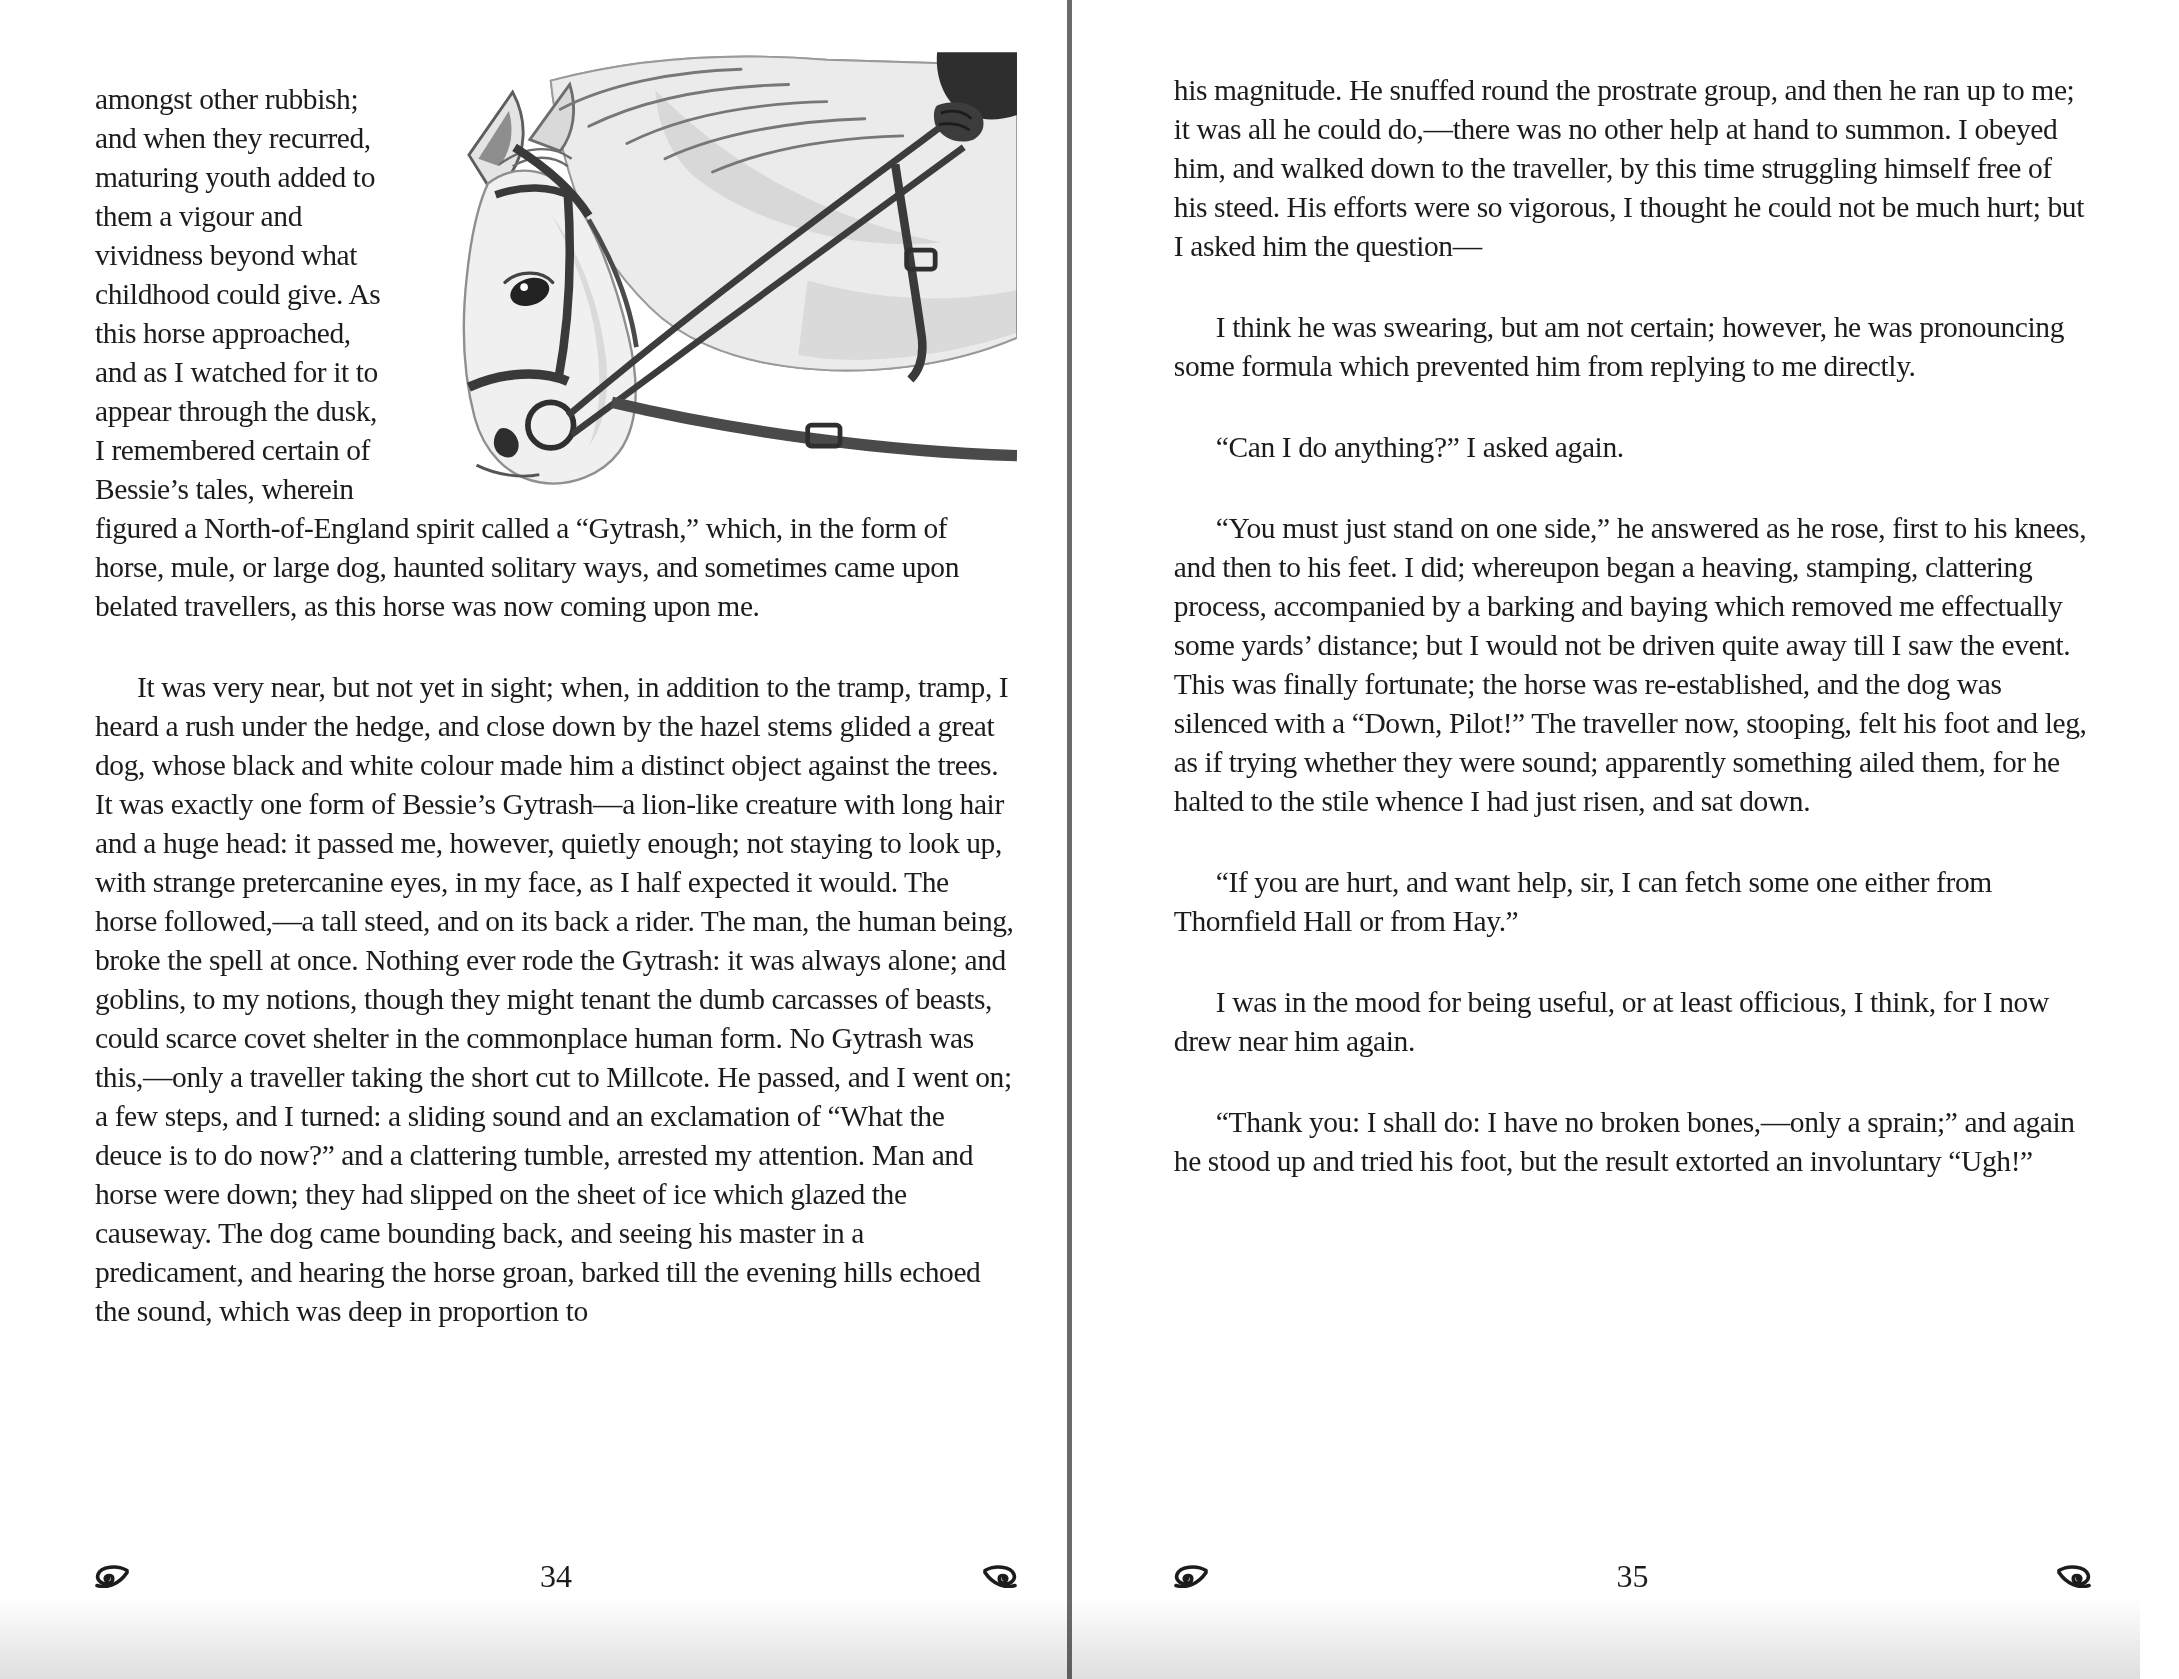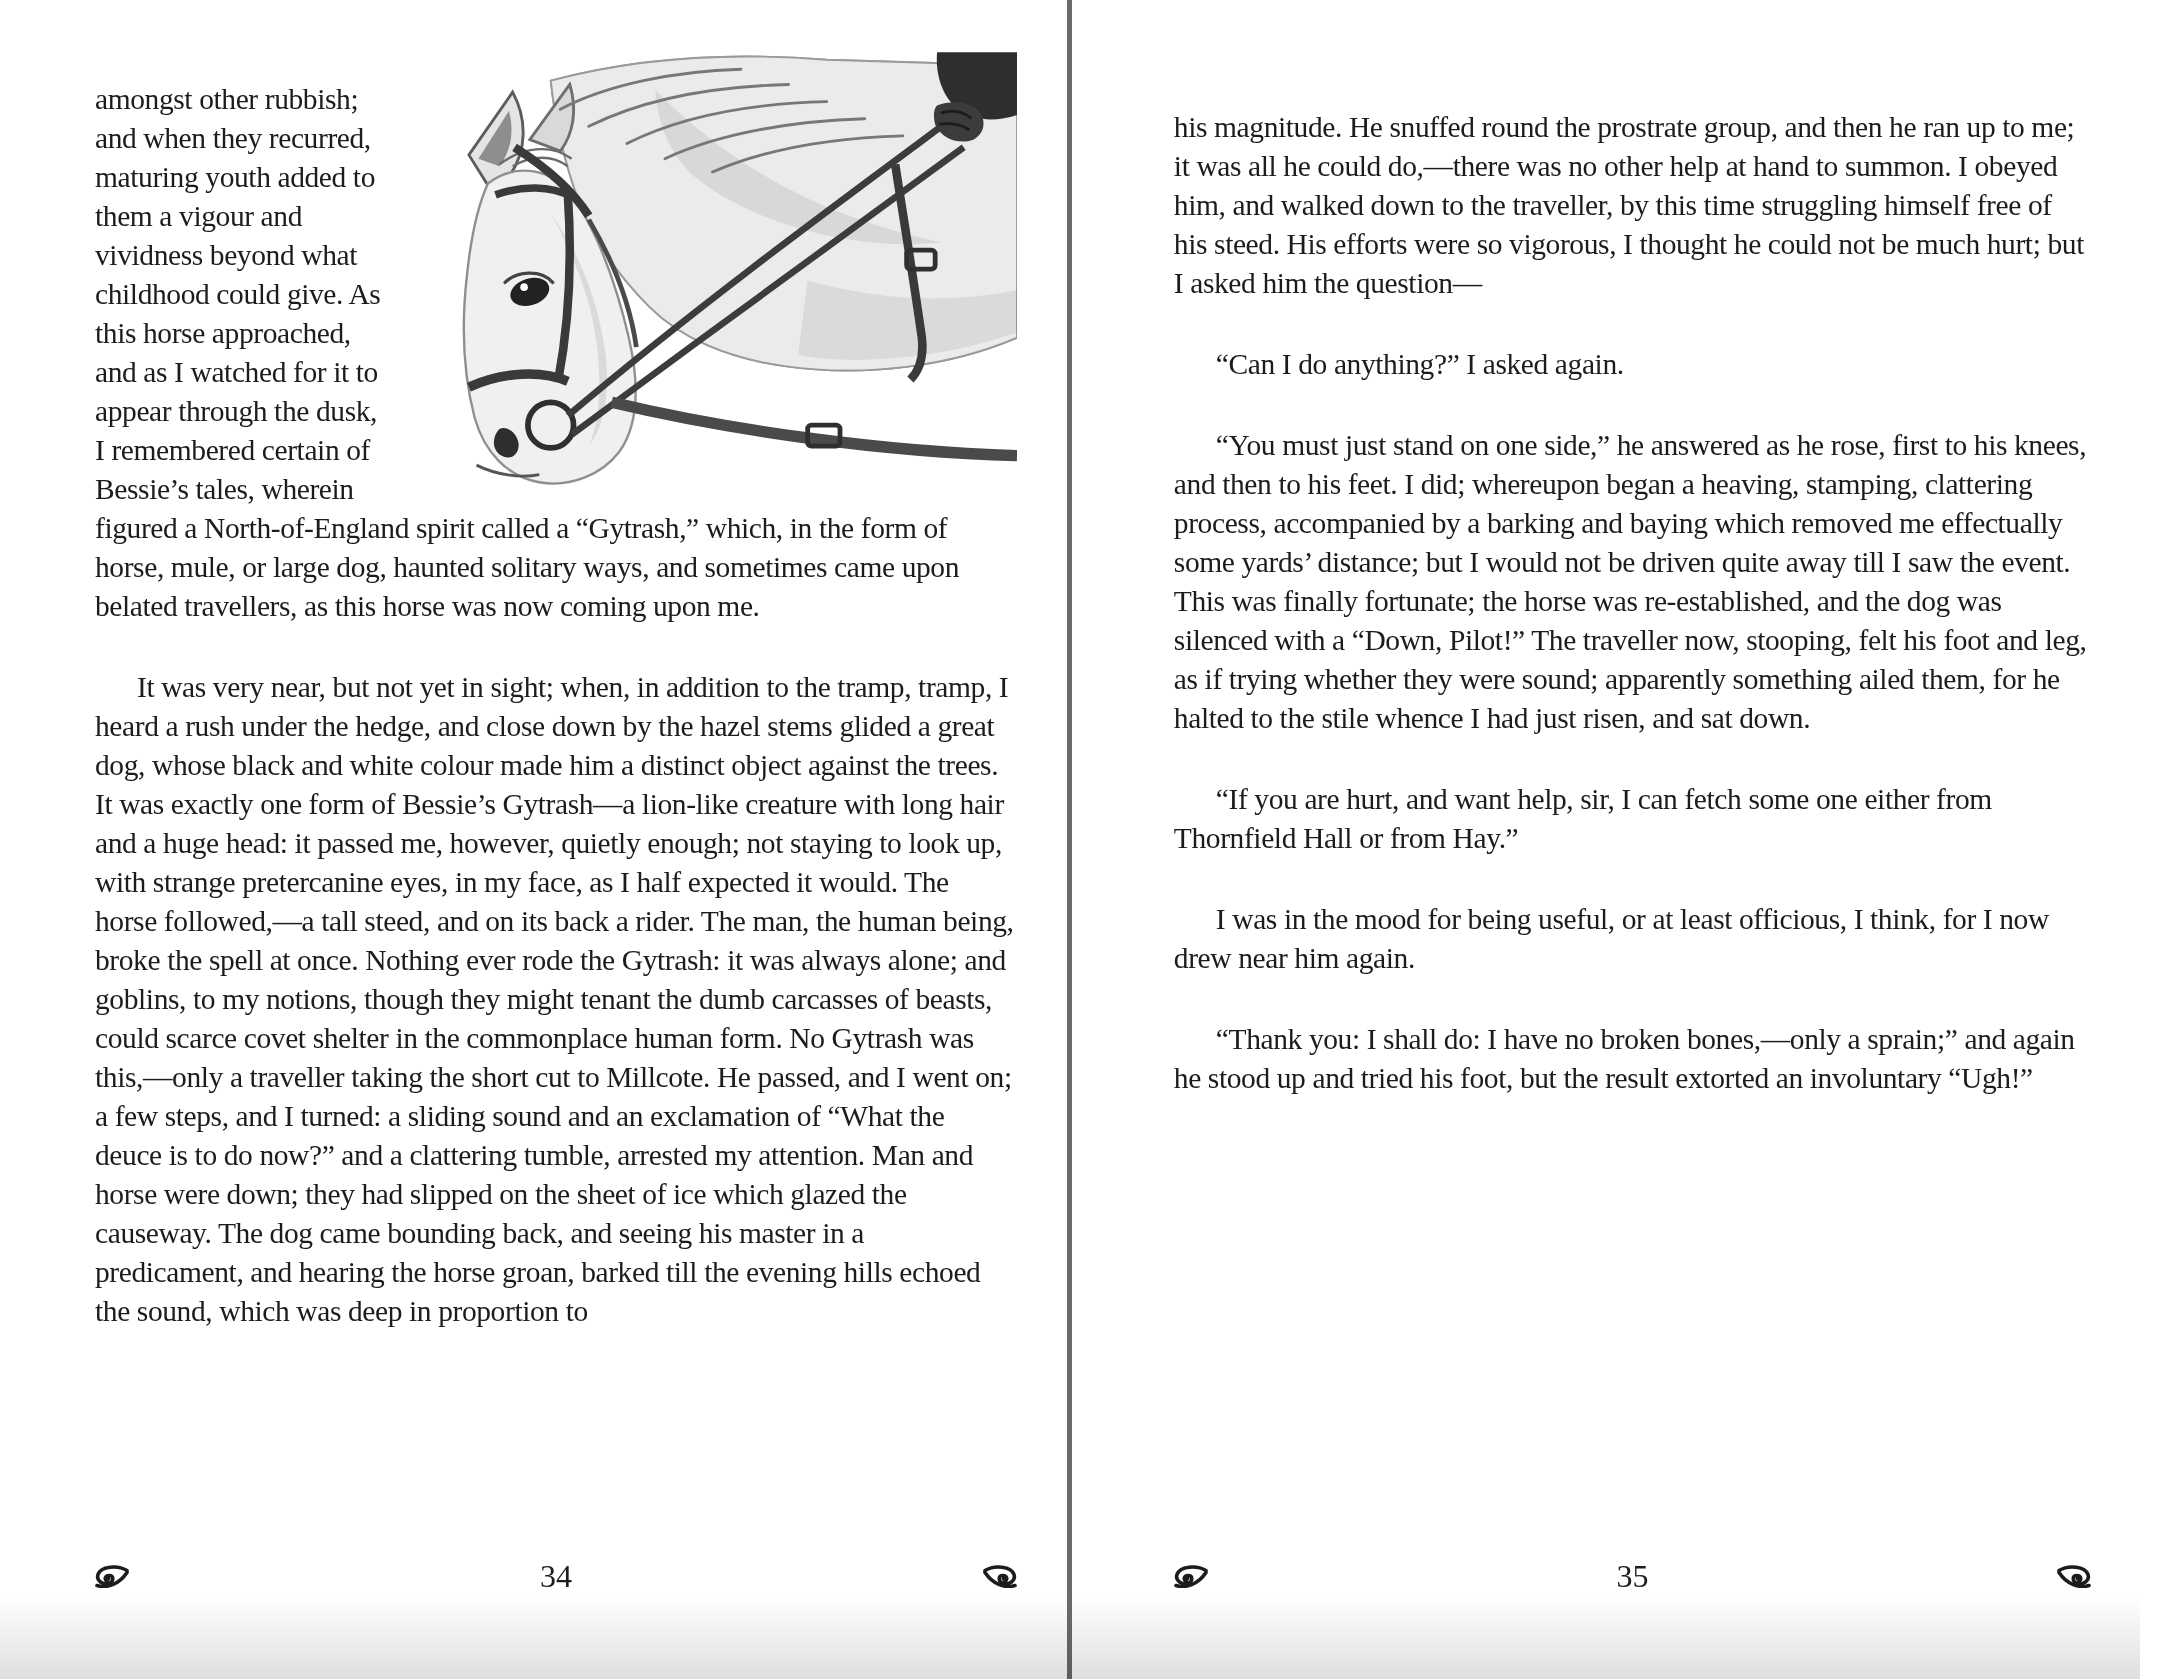--- a/index.html
+++ b/index.html
@@ -4,21 +4,21 @@
 <style>
   html,body{margin:0;padding:0;}
   body{
     width:2180px;height:1680px;background:#ffffff;
     font-family:"Liberation Serif", serif;color:#1c1c1c;
     overflow:hidden;
   }
   .spread{position:relative;width:2140px;height:1680px;display:flex;background:#ffffff;}
   .page{box-sizing:border-box;height:1680px;display:flex;flex-direction:column;background:#ffffff;}
   .page.left{width:1087px;padding:80px 50px 88px 95px;}
-  .page.right{width:1088px;padding:108px 49px 88px 102px;}
+  .page.right{width:1088px;padding:71px 49px 88px 102px;}
   .divider{width:4.8px;height:1680px;background:#6b6b6b;flex:none;}
   .page-body{
     font-size:29.5px;line-height:39px;letter-spacing:-0.4px;
     text-align:left;hyphens:none;
   }
   .page-body p{margin:0 0 42px 0;}
   .p-open{text-indent:0;}
   .p-indent{text-indent:42px;}
   .page.right .page-body p{text-indent:42px;}
   .page.right .page-body p:first-child{text-indent:0;}
@@ -125,20 +125,21 @@
         </svg>
       </span>
     </div>
   </div>
 
   <div class="divider"></div>
 
   <div class="page right">
     <div class="page-body">
         <p>his magnitude. He snuffed round the prostrate group, and then he ran up to me; it was all he could do,—there was no other help at hand to summon. I obeyed him, and walked down to the traveller, by this time struggling himself free of his steed. His efforts were so vigorous, I thought he could not be much hurt; but I asked him the question—</p>
+        <p>I think he was swearing, but am not certain; however, he was pronouncing some formula which prevented him from replying to me directly.</p>
         <p>“Can I do anything?” I asked again.</p>
         <p>“You must just stand on one side,” he answered as he rose, first to his knees, and then to his feet. I did; whereupon began a heaving, stamping, clattering process, accompanied by a barking and baying which removed me effectually some yards’ distance; but I would not be driven quite away till I saw the event. This was finally fortunate; the horse was re-established, and the dog was silenced with a “Down, Pilot!” The traveller now, stooping, felt his foot and leg, as if trying whether they were sound; apparently something ailed them, for he halted to the stile whence I had just risen, and sat down.</p>
         <p>“If you are hurt, and want help, sir, I can fetch some one either from Thornfield Hall or from Hay.”</p>
         <p>I was in the mood for being useful, or at least officious, I think, for I now drew near him again.</p>
         <p>“Thank you: I shall do: I have no broken bones,—only a sprain;” and again he stood up and tried his foot, but the result extorted an involuntary “Ugh!”</p>
       </div>
     <div class="folio">
       <span class="fleuron">
         <svg width="34" height="23" viewBox="0 0 34 22" xmlns="http://www.w3.org/2000/svg" aria-hidden="true">
           <path d="M32,5 C22,-1 6,1 3,9 C1,15 8,20 14,18 C19,16 19,10 14,10 C10,10 9,14 12,16" fill="none" stroke="#1c1c1c" stroke-width="3.6" stroke-linecap="round"></path>

